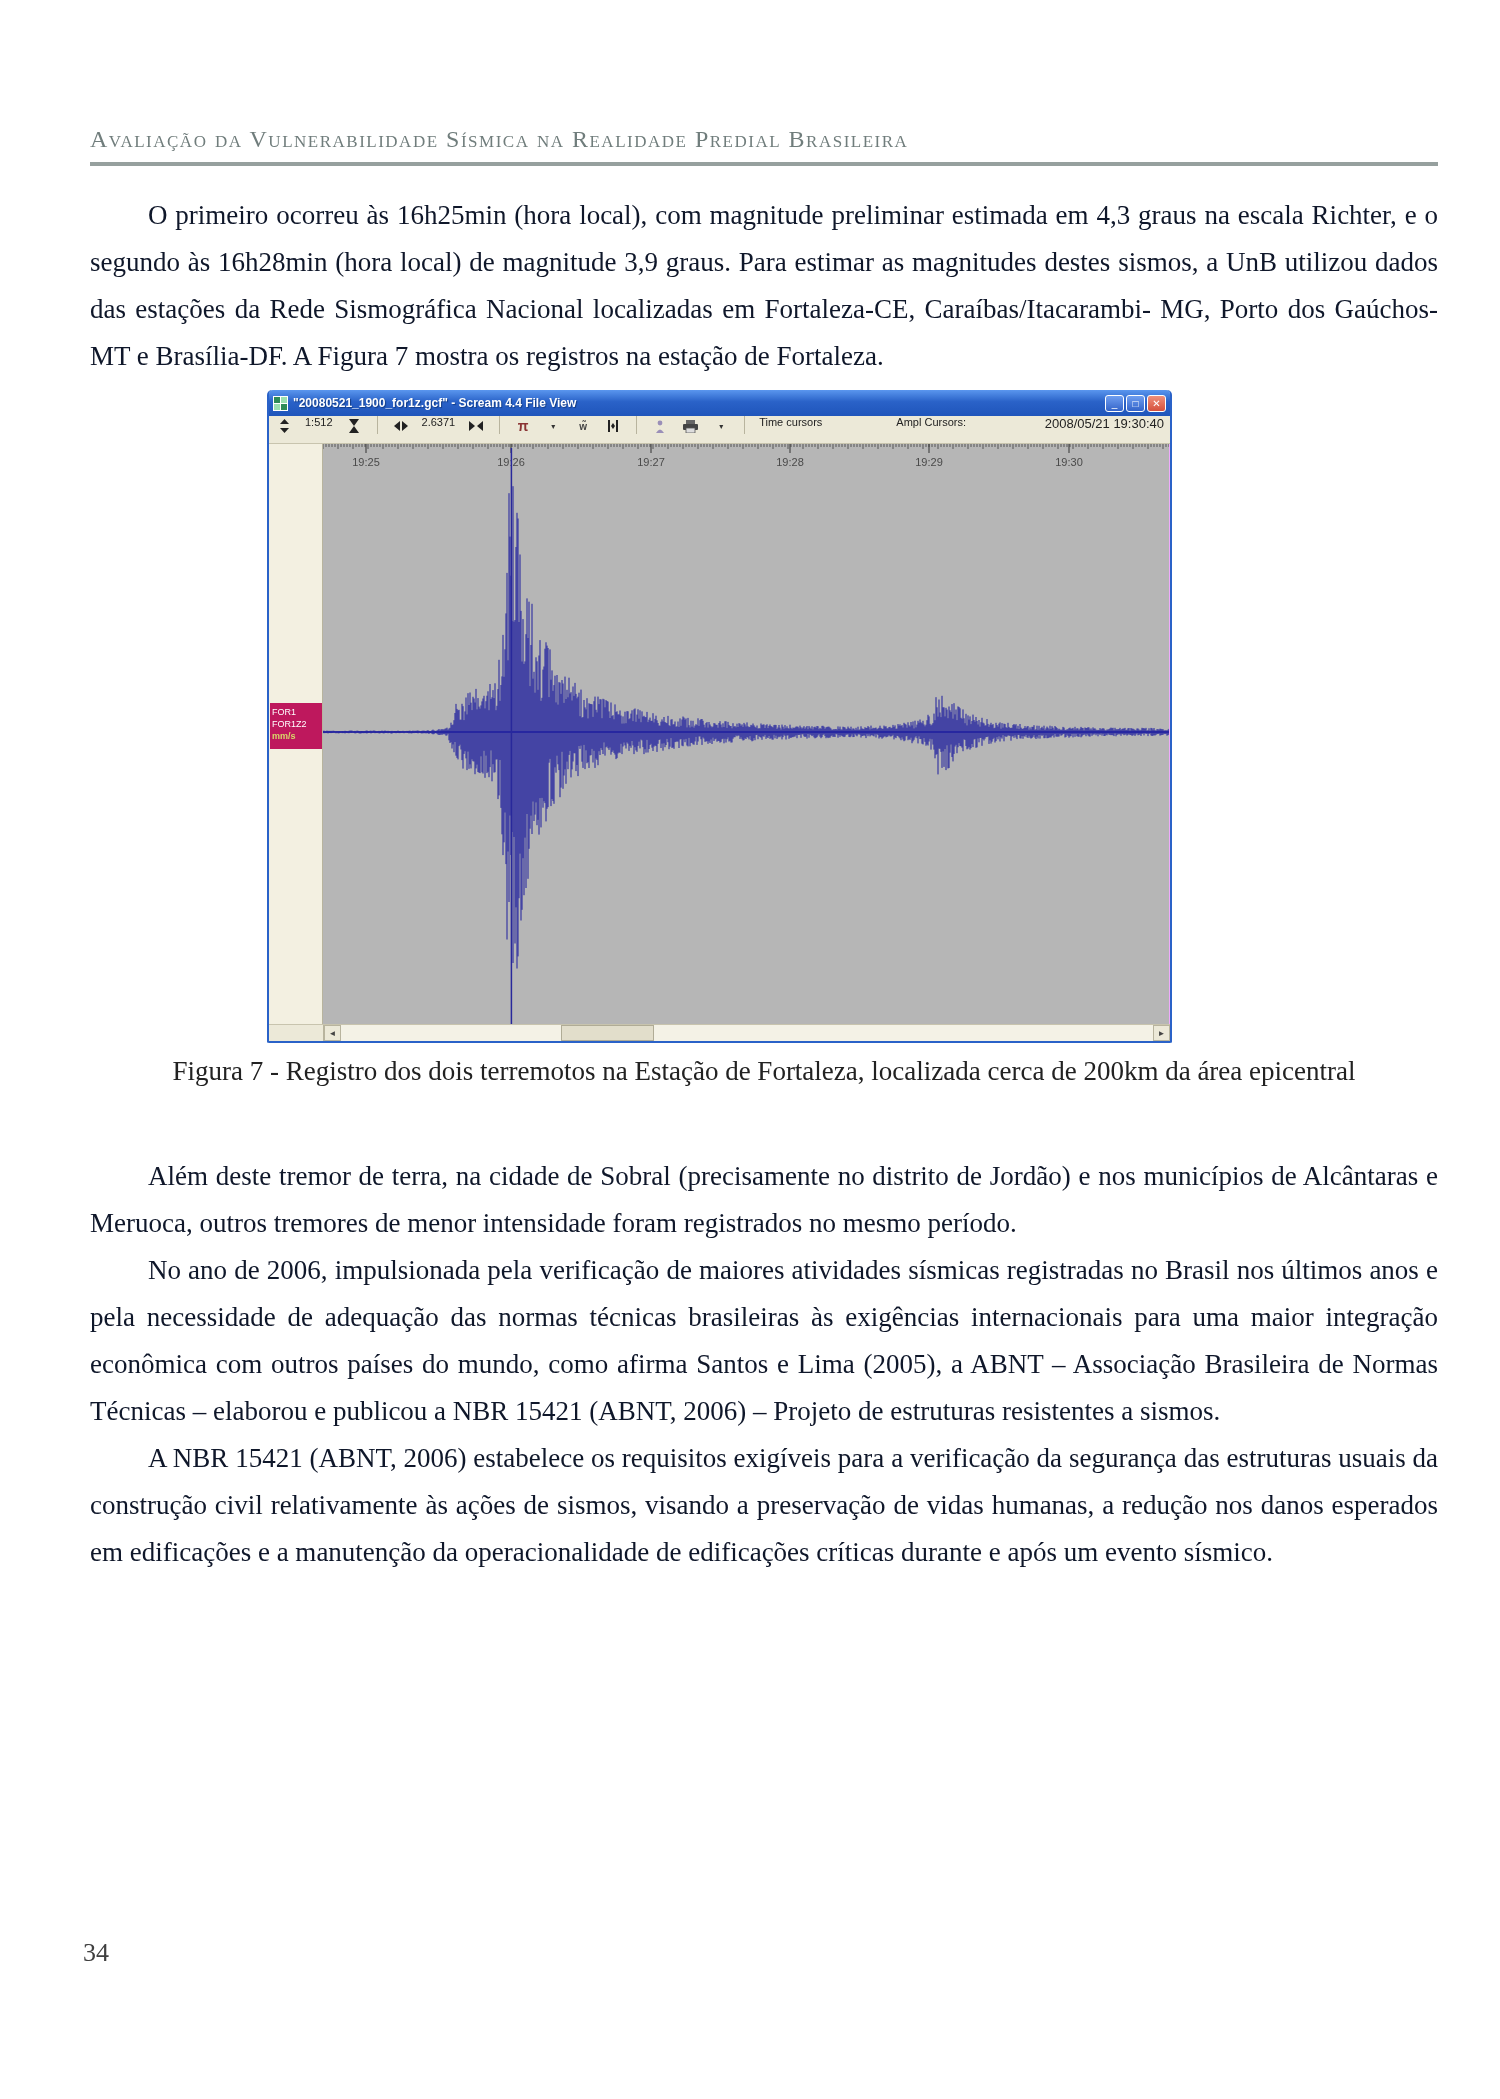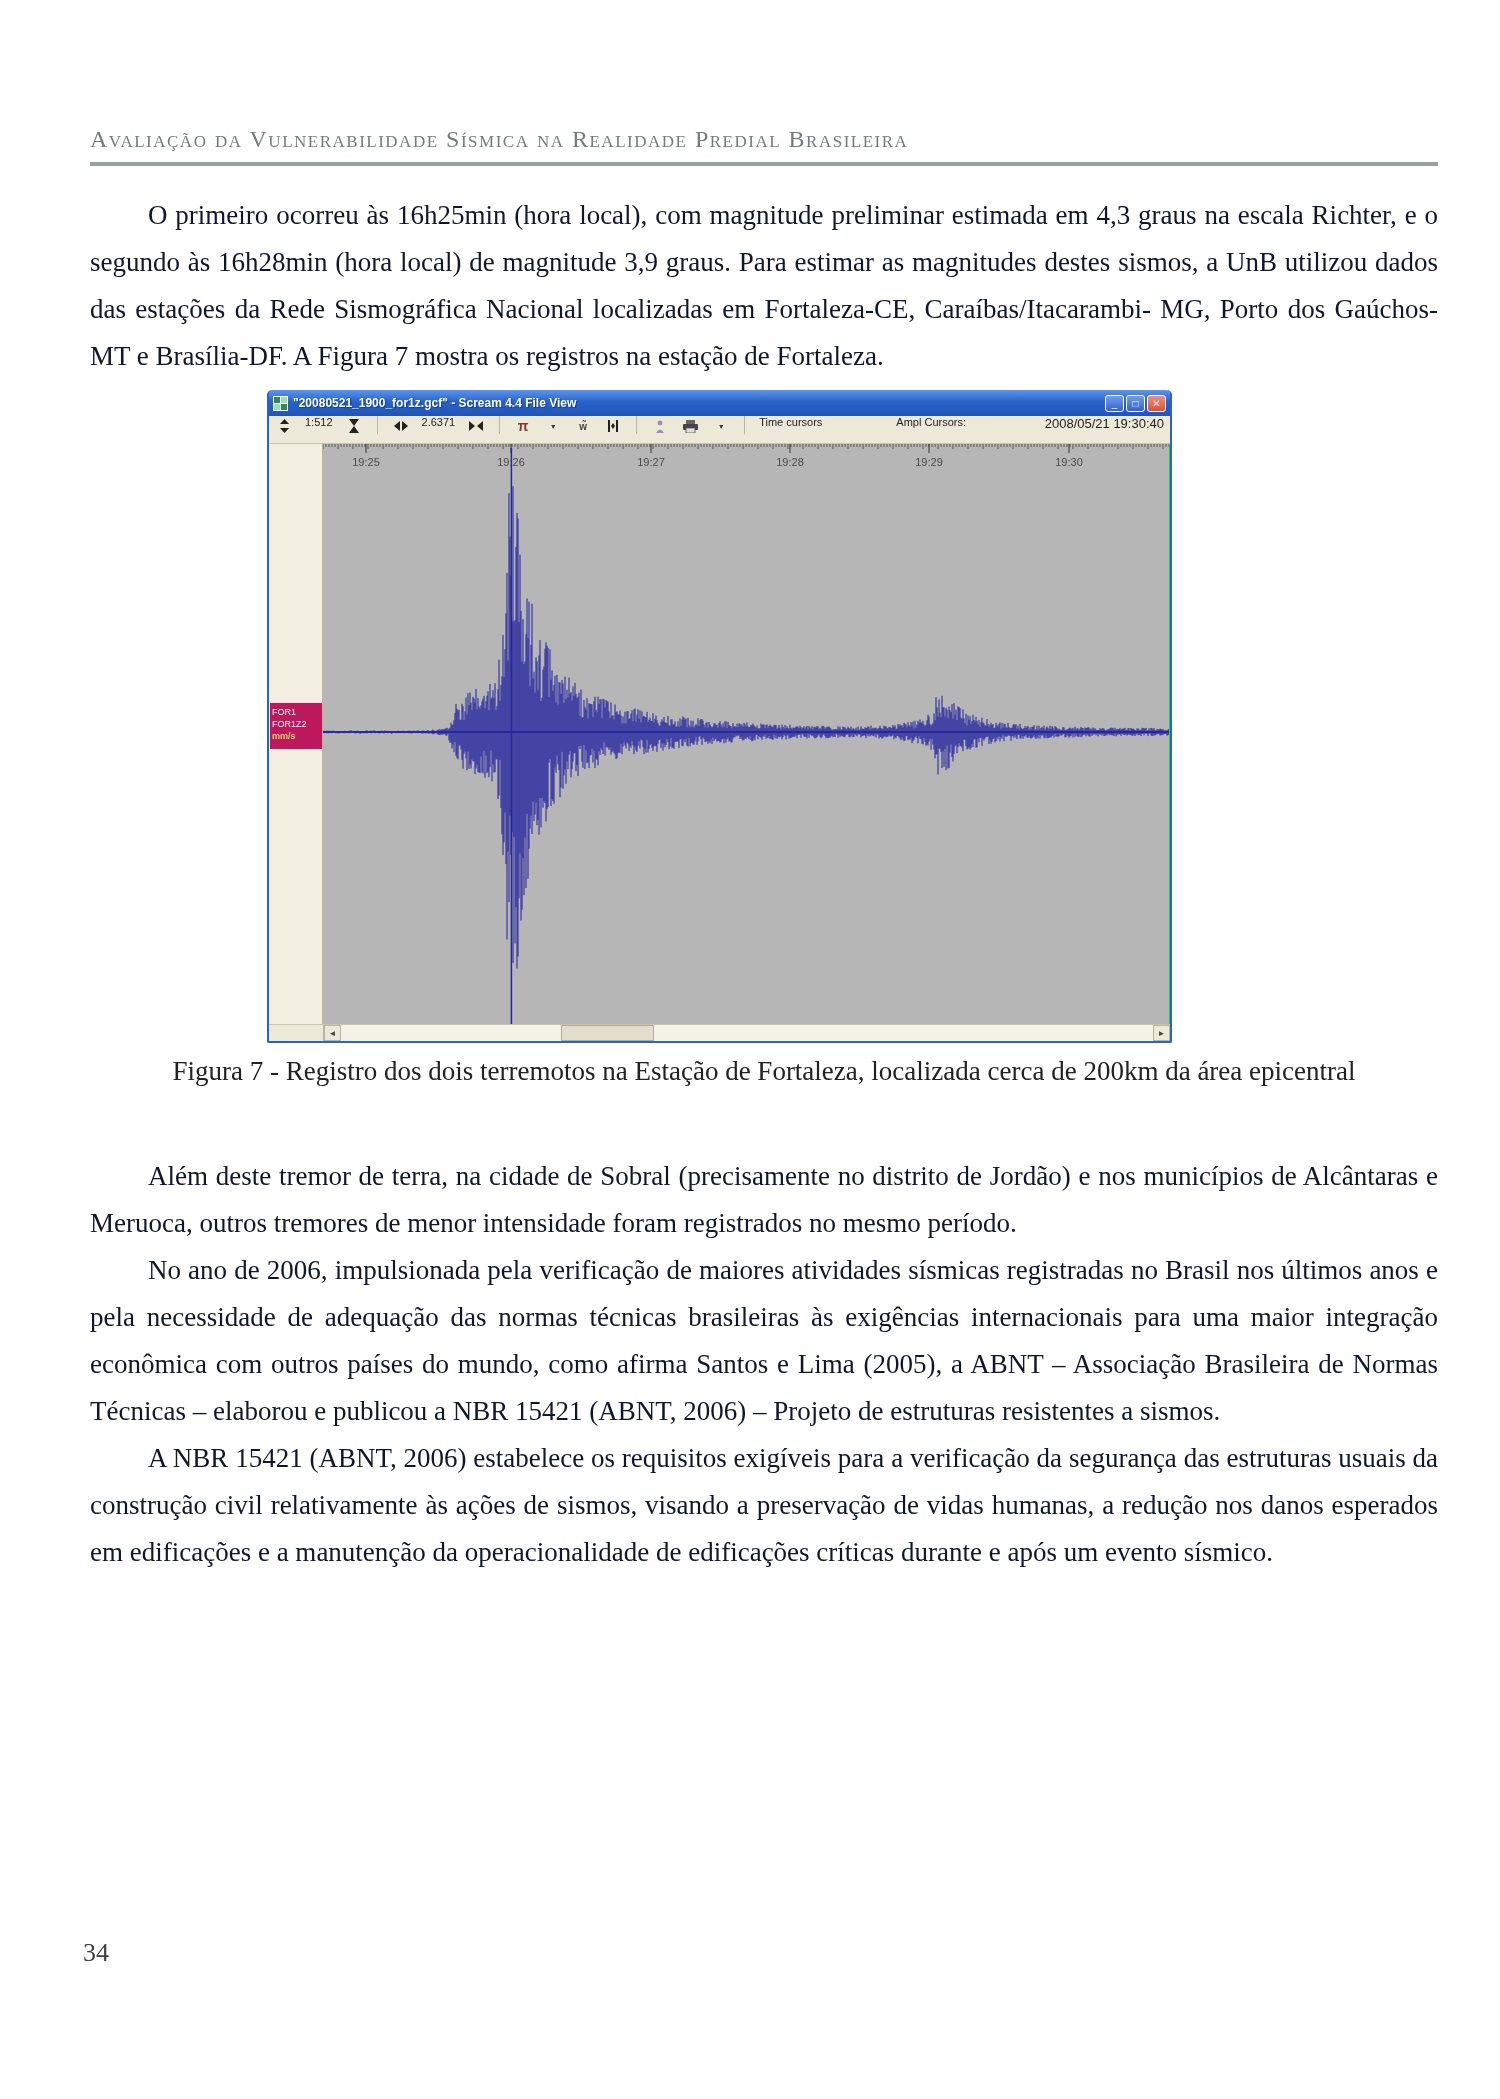--- a/index.html
+++ b/index.html
@@ -59,21 +59,21 @@
   .side-panel {
     width:55px; background:#f3f0e1; border-right:1px solid #b8b49e;
     position:relative;
   }
   .station-label {
     position:absolute; left:1px; top:259px; width:52px; height:46px;
     background:#be185d; color:#fff; font-size:9px; line-height:12px;
     padding:3px 2px; font-family:"Liberation Sans","DejaVu Sans",sans-serif;
   }
   .station-label .unit { color:#d8d86a;font-weight:bold; }
-  .plot-area { width:859px; height:580px; background:#22c55e; position:relative; }
+  .plot-area { width:859px; height:580px; background:#f0abfc; position:relative; }
   .plot-area svg { display:block; }
   .scroll-row { display:flex; height:17px; border-top:1px solid #c8c4ae; }
   .corner-box { width:55px; background:#ece9d8; border-right:1px solid #b8b49e; }
   .hscroll { flex:1; position:relative; background:#f4f2e6; }
   .hs-arrow {
     position:absolute; top:0; width:17px; height:16px; background:#ece9d8;
     border:1px solid #b8b49e; font-size:8px; line-height:15px; text-align:center; color:#444;
   }
   .hs-arrow.left { left:0; } .hs-arrow.right { right:0; }
   .hs-thumb {

